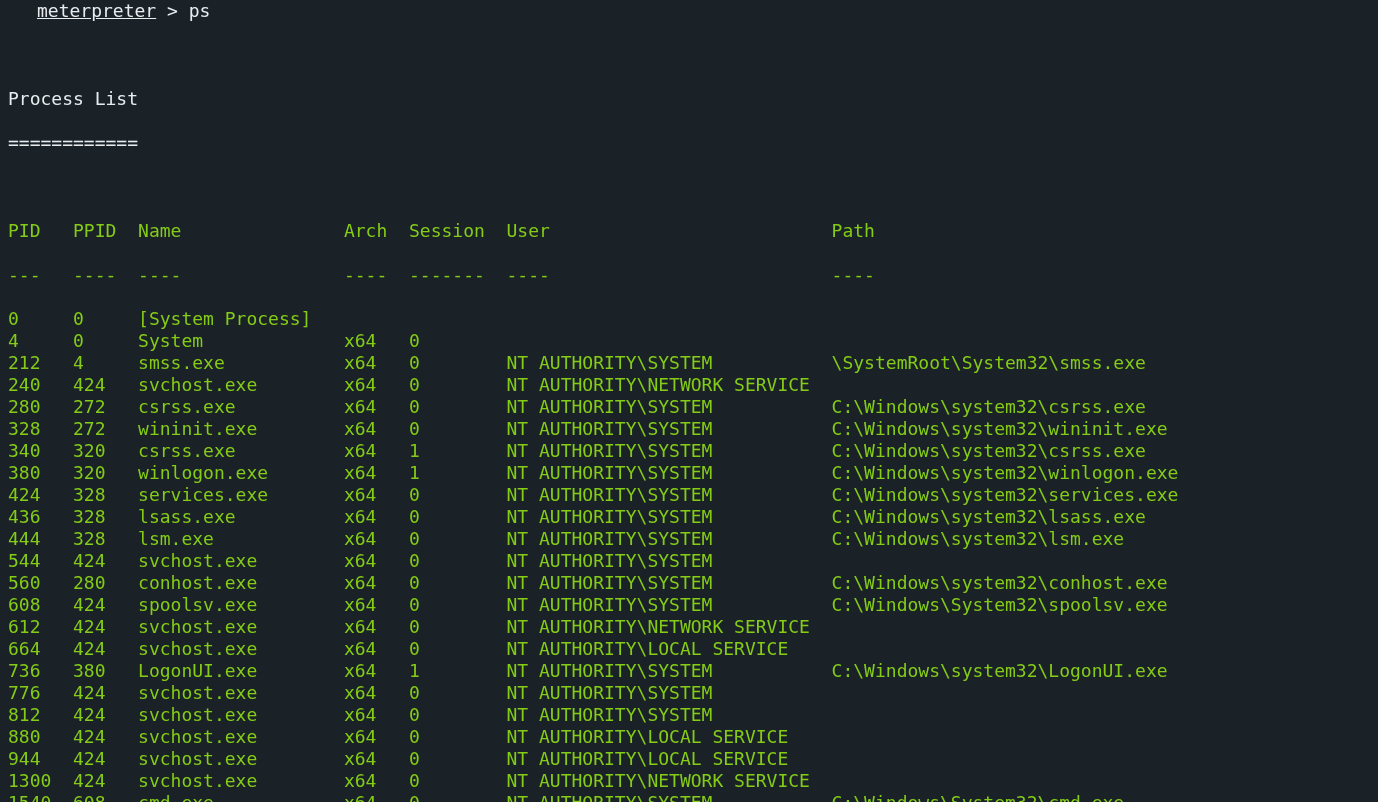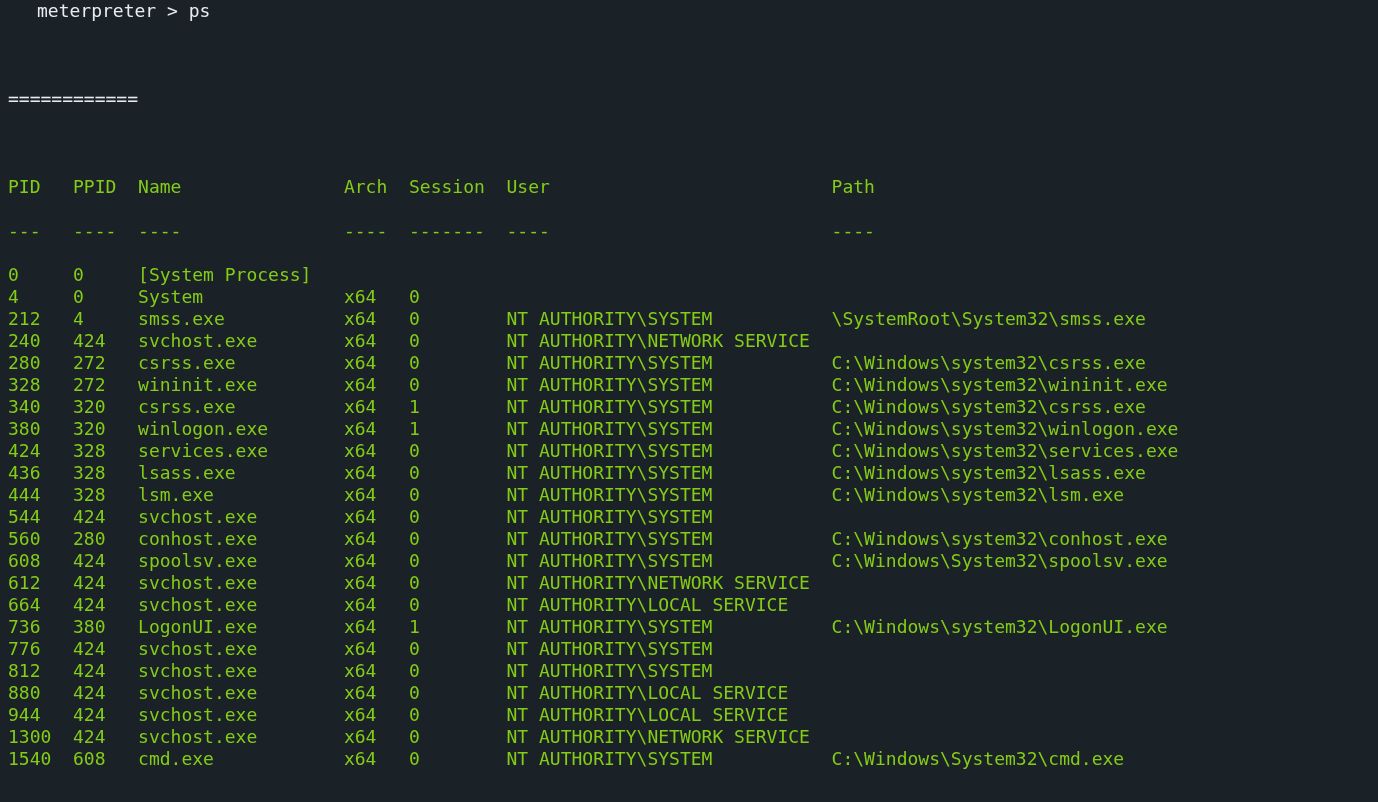--- a/index.html
+++ b/index.html
@@ -16,20 +16,21 @@
   }
   .terminal {
     padding: 0px 8px;
     white-space: pre;
     position: relative;
   }
   .prompt-line {
     margin-top: 0;
   }
   .meterpreter {
+    text-decoration: underline;
     color: #e8ecef;
     padding-left: 29px;
   }
   .arrow {
     color: #e8ecef;
   }
   .heading {
     color: #e8ecef;
   }
   .divider {
@@ -38,18 +39,19 @@
   }
   .row {
     color: #84cc16;
   }
 </style>
 </head>
 <body>
 
 <div class="terminal"><div class="prompt-line"><span class="meterpreter">meterpreter</span><span class="arrow"> &gt; </span><span>ps</span></div>
 <div> </div>
+<div class="heading">Process List</div>
 <div class="divider">============</div>
 <div> </div>
 <div class="row" id="hdr">PID   PPID  Name               Arch  Session  User                          Path</div>
 <div class="row" id="hdru">---   ----  ----               ----  -------  ----                          ----</div>
 <div id="rows"><div class="row">0     0     [System Process]                                                </div><div class="row">4     0     System             x64   0                                      </div><div class="row">212   4     smss.exe           x64   0        NT AUTHORITY\SYSTEM           \SystemRoot\System32\smss.exe</div><div class="row">240   424   svchost.exe        x64   0        NT AUTHORITY\NETWORK SERVICE  </div><div class="row">280   272   csrss.exe          x64   0        NT AUTHORITY\SYSTEM           C:\Windows\system32\csrss.exe</div><div class="row">328   272   wininit.exe        x64   0        NT AUTHORITY\SYSTEM           C:\Windows\system32\wininit.exe</div><div class="row">340   320   csrss.exe          x64   1        NT AUTHORITY\SYSTEM           C:\Windows\system32\csrss.exe</div><div class="row">380   320   winlogon.exe       x64   1        NT AUTHORITY\SYSTEM           C:\Windows\system32\winlogon.exe</div><div class="row">424   328   services.exe       x64   0        NT AUTHORITY\SYSTEM           C:\Windows\system32\services.exe</div><div class="row">436   328   lsass.exe          x64   0        NT AUTHORITY\SYSTEM           C:\Windows\system32\lsass.exe</div><div class="row">444   328   lsm.exe            x64   0        NT AUTHORITY\SYSTEM           C:\Windows\system32\lsm.exe</div><div class="row">544   424   svchost.exe        x64   0        NT AUTHORITY\SYSTEM           </div><div class="row">560   280   conhost.exe        x64   0        NT AUTHORITY\SYSTEM           C:\Windows\system32\conhost.exe</div><div class="row">608   424   spoolsv.exe        x64   0        NT AUTHORITY\SYSTEM           C:\Windows\System32\spoolsv.exe</div><div class="row">612   424   svchost.exe        x64   0        NT AUTHORITY\NETWORK SERVICE  </div><div class="row">664   424   svchost.exe        x64   0        NT AUTHORITY\LOCAL SERVICE    </div><div class="row">736   380   LogonUI.exe        x64   1        NT AUTHORITY\SYSTEM           C:\Windows\system32\LogonUI.exe</div><div class="row">776   424   svchost.exe        x64   0        NT AUTHORITY\SYSTEM           </div><div class="row">812   424   svchost.exe        x64   0        NT AUTHORITY\SYSTEM           </div><div class="row">880   424   svchost.exe        x64   0        NT AUTHORITY\LOCAL SERVICE    </div><div class="row">944   424   svchost.exe        x64   0        NT AUTHORITY\LOCAL SERVICE    </div><div class="row">1300  424   svchost.exe        x64   0        NT AUTHORITY\NETWORK SERVICE  </div><div class="row">1540  608   cmd.exe            x64   0        NT AUTHORITY\SYSTEM           C:\Windows\System32\cmd.exe</div></div>
 </div>
 
 </body></html>

